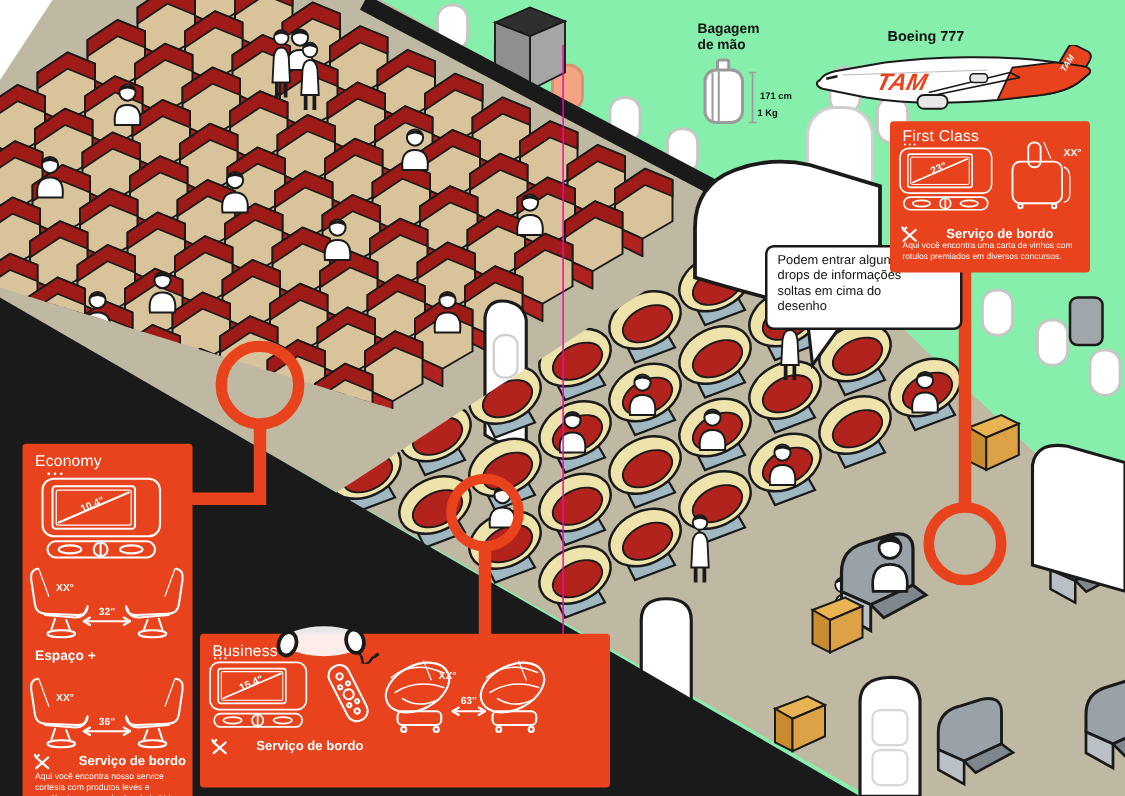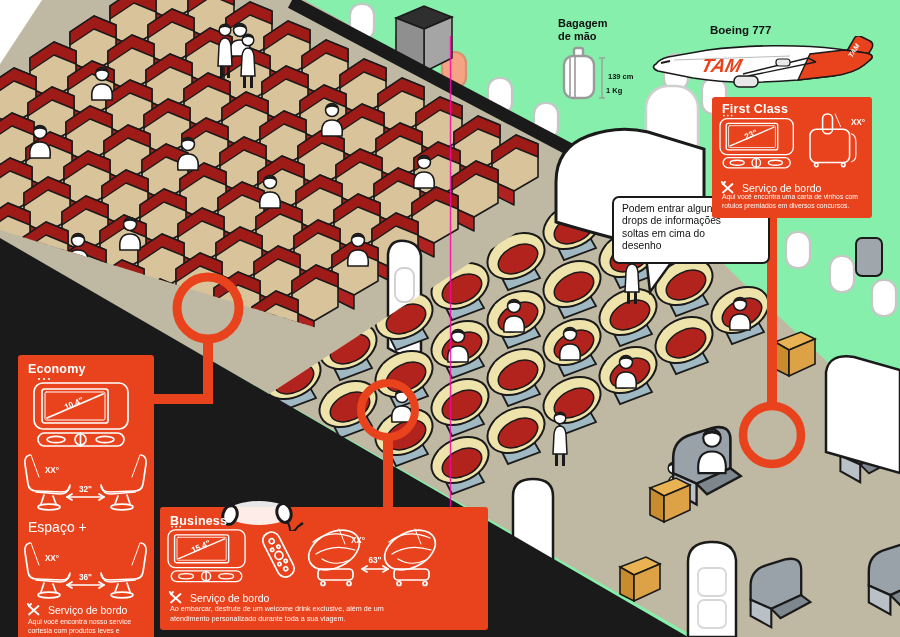--- a/index.html
+++ b/index.html
@@ -3,24 +3,24 @@
 <meta charset="utf-8">
 <style>
   *{margin:0;padding:0;box-sizing:border-box}
   html,body{background:#fff}
   .stage{position:relative;width:900px;height:637px;overflow:hidden;background:#86efac;
          font-family:"Liberation Sans",sans-serif;--red:#E8431C;--ink:#1a1a1a}
   .scene{position:absolute;left:0;top:0}
   
   .panel{position:absolute;background:var(--red);color:#fff;border-radius:3px}
   .panel .art{position:absolute;left:0;top:0;pointer-events:none}
-  .p-title{position:absolute;left:10px;font-weight:bold;font-size:12.5px;letter-spacing:.2px}
-  .p-sub{position:absolute;left:10px;font-weight:normal;font-size:14px}
-  .service{position:absolute;left:9px;display:flex;align-items:flex-end;gap:8px;
-           font-weight:normal;font-size:10.5px;white-space:nowrap}
+  .p-title{position:absolute;left:10px;font-weight:normal;font-size:12.5px;letter-spacing:.2px}
+  .p-sub{position:absolute;left:10px;font-weight:bold;font-size:11px}
+  .service{position:absolute;left:9px;display:flex;align-items:flex-start;gap:23px;
+           font-weight:bold;font-size:10.5px;white-space:nowrap}
   .p-text{position:absolute;font-size:6.9px;line-height:1.32;color:rgba(255,255,255,.96)}
   .panel svg text{fill:#fff;font-family:"Liberation Sans",sans-serif;font-weight:bold;
                   font-size:8.2px;text-anchor:middle}
   .wl{stroke:#fff;fill:none;stroke-width:1.7;stroke-linecap:round;stroke-linejoin:round}
   
   .hdr{position:absolute;color:#111;font-weight:bold}
   .bag-title{left:558px;top:17px;font-size:11px;line-height:1.15}
   .bag-num{font-size:7.5px}
   .plane-title{left:710px;top:24px;font-size:11.5px}
   
@@ -303,21 +303,21 @@
       <rect x="16" y="2" width="9" height="10" rx="2"></rect>
       <rect x="6" y="10" width="30" height="42" rx="9"></rect>
       <path d="M12,12 v38 M17,11 v40" fill="none" stroke-width="1.6"></path>
     </g>
     <g stroke="#9A9A9A" stroke-width="1.3">
       <line x1="44" y1="12" x2="44" y2="52"></line>
         <line x1="41" y1="12" x2="47" y2="12"></line>
         <line x1="41" y1="52" x2="47" y2="52"></line>
     </g>
   </svg>
-  <div class="hdr bag-num" style="left:608px;top:72px">139 cm</div>
+  <div class="hdr bag-num" style="left:608px;top:72px">171 cm</div>
   <div class="hdr bag-num" style="left:606px;top:86px">1 Kg</div>
 
   <div class="hdr plane-title">Boeing 777</div>
   <svg class="scene" style="left:648px;top:36px" width="232" height="52" viewBox="0 0 232 52">
     <path d="M196,20 L206,3 Q208,-2 214,1 L222,5 Q226,7 224,12 L215,27 Z" fill="#E8431C" stroke="#1a1a1a" stroke-width="1.5"></path>
     <path d="M8,28 C4,30 5,33 10,35 L45,42 C75,47 115,47 150,44 L185,40 C200,38 210,34 216,29 L222,24 C226,21 224,18 218,17 L190,13 C150,8 100,9 60,14 L20,21 C12,23 10,25 8,28 Z" fill="#fff" stroke="#1a1a1a" stroke-width="1.6"></path>
     <path d="M150,44 L185,40 C200,38 210,34 216,29 L222,24 C226,21 224,18 218,17 L196,14 L162,18 Z" fill="#E8431C" stroke="#1a1a1a" stroke-width="1.4"></path>
     <line x1="26" y1="24" x2="142" y2="20" stroke="#BBB" stroke-width="1"></line>
     <path d="M95,38 L160,22 M100,40 L168,26 M160,22 L168,26" fill="none" stroke="#1a1a1a" stroke-width="1.4"></path>
     <rect x="128" y="23" width="14" height="7" rx="3" fill="#E8E8E8" stroke="#1a1a1a" stroke-width="1.2"></rect>
@@ -398,21 +398,20 @@
       </g>
       <text x="215" y="56">63"</text>
       <use href="#podLine" transform="translate(222,22)"></use>
     </svg>
     <div class="service" style="top:84px">
       <svg width="13" height="13" viewBox="0 0 13 13">
           <use href="#utensil"></use>
         </svg>
       <span>Serviço de bordo</span>
     </div>
-    <div class="p-text" style="left:10px;top:97px;width:240px;font-size:7.2px">Ao embarcar, desfrute de um welcome drink exclusive, além de um atendimento personalizado durante toda a sua viagem.</div>
   </div>
 
   <div class="panel" style="left:712px;top:97px;width:160px;height:121px">
     <div class="p-title" style="top:5px">First Class</div>
     <svg class="art" width="160" height="121" viewBox="0 0 160 121">
       <use href="#tvset" transform="translate(8,17) scale(0.78)"></use>
       <text transform="translate(40,40) rotate(-24)">23"</text>
       <use href="#fcSeatLine" transform="translate(98,17) scale(0.9)"></use>
       <text x="146" y="28">XX°</text>
     </svg>

